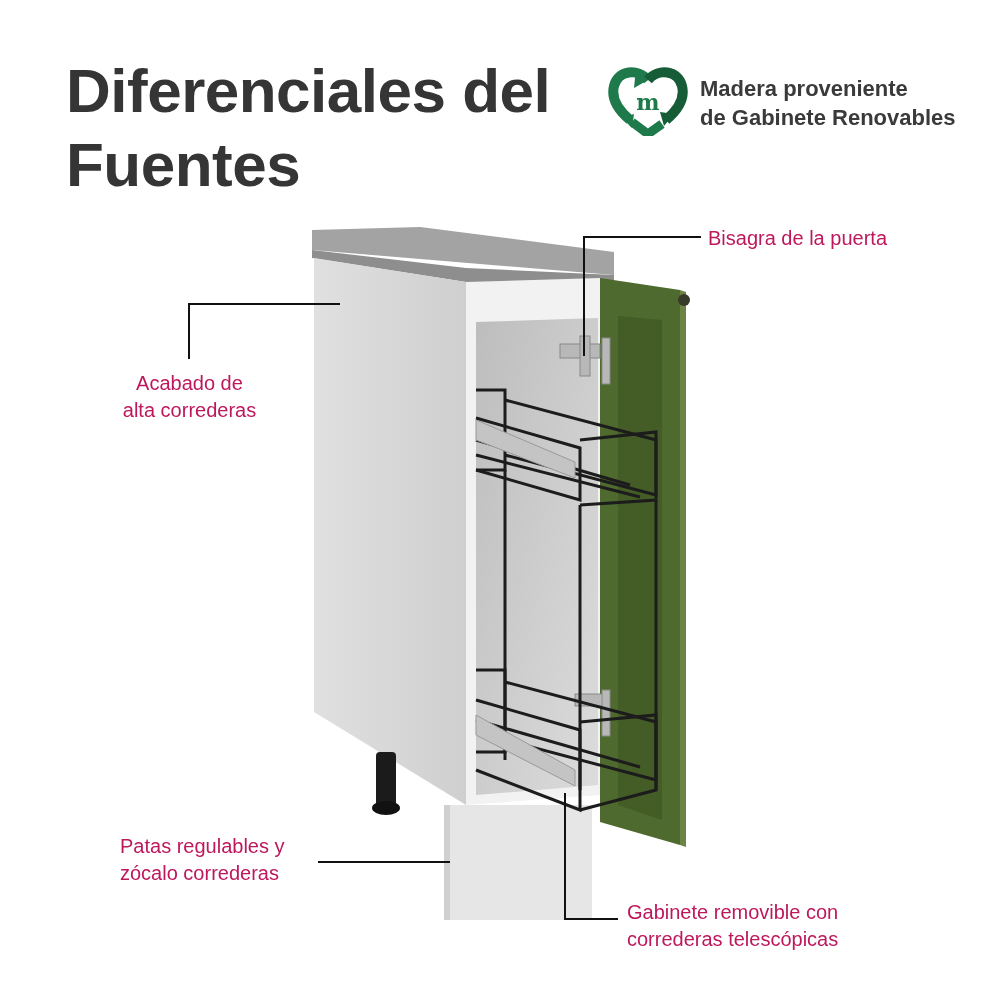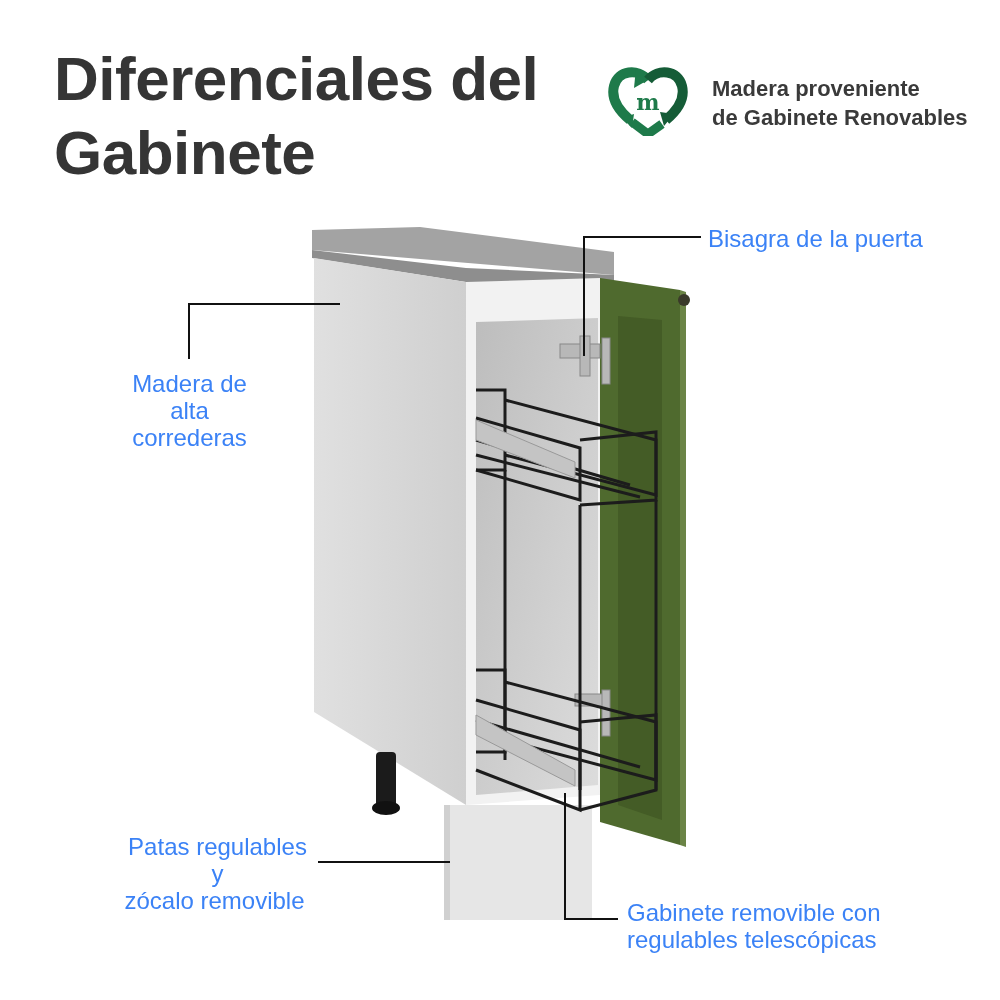--- a/index.html
+++ b/index.html
@@ -1,29 +1,29 @@
 <!DOCTYPE html>
 <html><head>
 <meta charset="utf-8">
 <style>
   html, body { margin:0; padding:0; background:#ffffff; }
   body { width:1000px; height:1000px; position:relative; overflow:hidden; font-family:"Liberation Sans", sans-serif; color:#333333; }
-  .title { position:absolute; left:50px; top:38px; font-size:62px; line-height:74px; font-weight:bold; color:#353535; letter-spacing:-0.5px; margin:4px; }
+  .title { position:absolute; left:50px; top:38px; font-size:62px; line-height:74px; font-weight:bold; color:#353535; letter-spacing:-0.5px; margin:16px; }
   .badge { position:absolute; left:608px; top:66px; display:flex; align-items:center; }
-  .badge-text { margin-left:24px; font-size:22px; line-height:29px; font-weight:bold; color:#3a3a3a; }
-  .label { position:absolute; font-size:24px; line-height:27px; color:#3b82f6; }
+  .badge-text { margin-left:12px; font-size:22px; line-height:29px; font-weight:bold; color:#3a3a3a; }
+  .label { position:absolute; font-size:20px; line-height:27px; color:#be185d; }
   .line { position:absolute; background:#111; }
   .illustration { position:absolute; left:0; top:0; width:1000px; height:1000px; }
 </style>
 </head>
 <body>
 
 <h1 class="title">
   <span>Diferenciales del</span><br>
-  <span>Gabinete</span>
+  <span>Fuentes</span>
 </h1>
 
 <div class="badge">
   <span>
     <svg width="80" height="70" viewBox="0 0 80 70">
       <path d="M40 14 C30 2 10 4 6 20 C3 32 10 44 22 54" fill="none" stroke="#1e7a4a" stroke-width="10"></path>
       <polygon points="28,2 40,14 26,22" fill="#1e7a4a"></polygon>
       <path d="M40 14 C50 2 70 4 74 20 C77 32 70 44 58 54" fill="none" stroke="#155c37" stroke-width="10"></path>
       <polygon points="66,48 56,60 52,46" fill="#155c37"></polygon>
       <path d="M24 56 L40 68 L54 58" fill="none" stroke="#1e7a4a" stroke-width="9"></path>
@@ -108,23 +108,23 @@
 
 <div class="line" style="left:318px;top:861px;width:132px;height:2px;"></div>
 
 <div class="line" style="left:564px;top:793px;width:2px;height:126px;"></div>
 <div class="line" style="left:564px;top:918px;width:54px;height:2px;"></div>
 
 <div class="label" style="left:708px;top:225px;text-align:center;">
   <div>Bisagra de la puerta</div>
 </div>
 <div class="label" style="left:112px;top:370px;text-align:center;width:155px;">
-  <div>Madera de</div>
+  <div>Acabado de</div>
   <div>alta correderas</div>
 </div>
-<div class="label" style="left:120px;top:833px;text-align:center;width:195px;">
+<div class="label" style="left:120px;top:833px;text-align:left;width:195px;">
   <div>Patas regulables y</div>
-  <div style="padding-right:6px;">zócalo removible</div>
+  <div style="padding-right:6px;">zócalo correderas</div>
 </div>
 <div class="label" style="left:627px;top:899px;">
   <div>Gabinete removible con</div>
-  <div>regulables telescópicas</div>
+  <div>correderas telescópicas</div>
 </div>
 
 </body></html>

